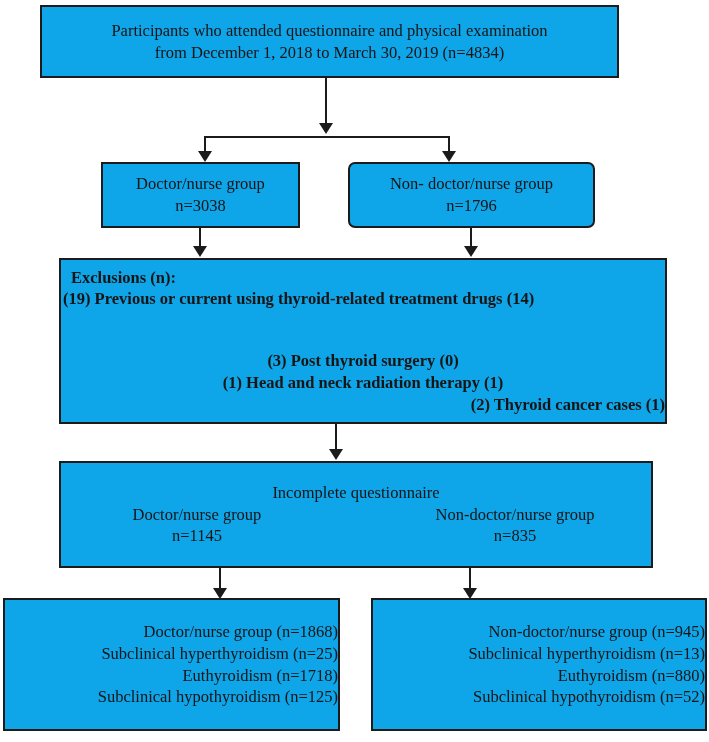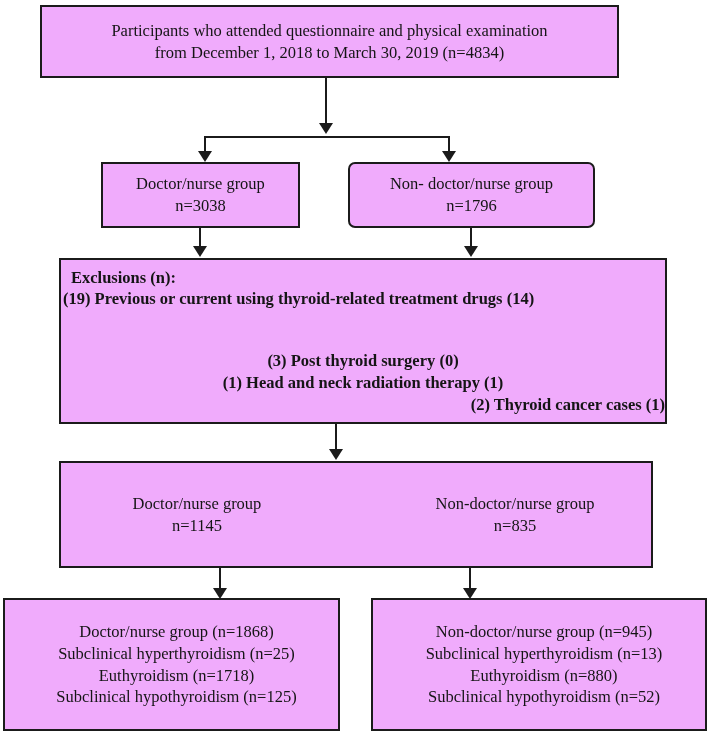--- a/index.html
+++ b/index.html
@@ -16,32 +16,32 @@
     font-family: "Liberation Serif", "DejaVu Serif", serif;
     color: #151515;
     overflow: hidden;
   }
 
   
   .node {
     position: absolute;
     box-sizing: border-box;
     border: 2px solid #1b1b1b;
-    background: #f0abfc;
+    background: #0ea5e9;
     display: flex;
     flex-direction: column;
     justify-content: center;
   }
   .node .line {
     font-size: 16.5px;
     line-height: 1.32;
     white-space: nowrap;
   }
   .center .line { text-align: center; }
-  .left   .line { text-align: center; padding-left: 10px; }
+  .left   .line { text-align: right; padding-left: 10px; }
 
   
   .split-row {
     display: flex;
     width: 100%;
   }
   .split-row > div {
     flex: 1 1 50%;
     text-align: center;
     font-size: 16.5px;
@@ -110,20 +110,21 @@
     <div class="line" style="text-align:left; padding-left:2px;">(19) Previous or current using thyroid-related treatment drugs (14)</div>
     <div class="line" style="text-align:center;margin-top:40px;">(3) Post thyroid surgery (0)</div>
     <div class="line" style="text-align:center;">(1) Head and neck radiation therapy (1)</div>
     <div class="line" style="text-align:right;">(2) Thyroid cancer cases (1)</div>
   </div>
 
   <div class="vline" style="left:335px; top:424px; width:2px; height:26px;"></div>
   <div class="arrowhead" style="left:329px; top:449px;"></div>
 
   <div class="node" style="left:59px; top:461px; width:594px; height:107px; justify-content:center;">
+    <div class="line" style="text-align:center;">Incomplete questionnaire</div>
     <div class="split-row">
       <div class="col-left">Doctor/nurse group</div>
       <div class="col-right">Non-doctor/nurse group</div>
     </div>
     <div class="split-row">
       <div class="col-left">n=1145</div>
       <div class="col-right">n=835</div>
     </div>
   </div>
 

